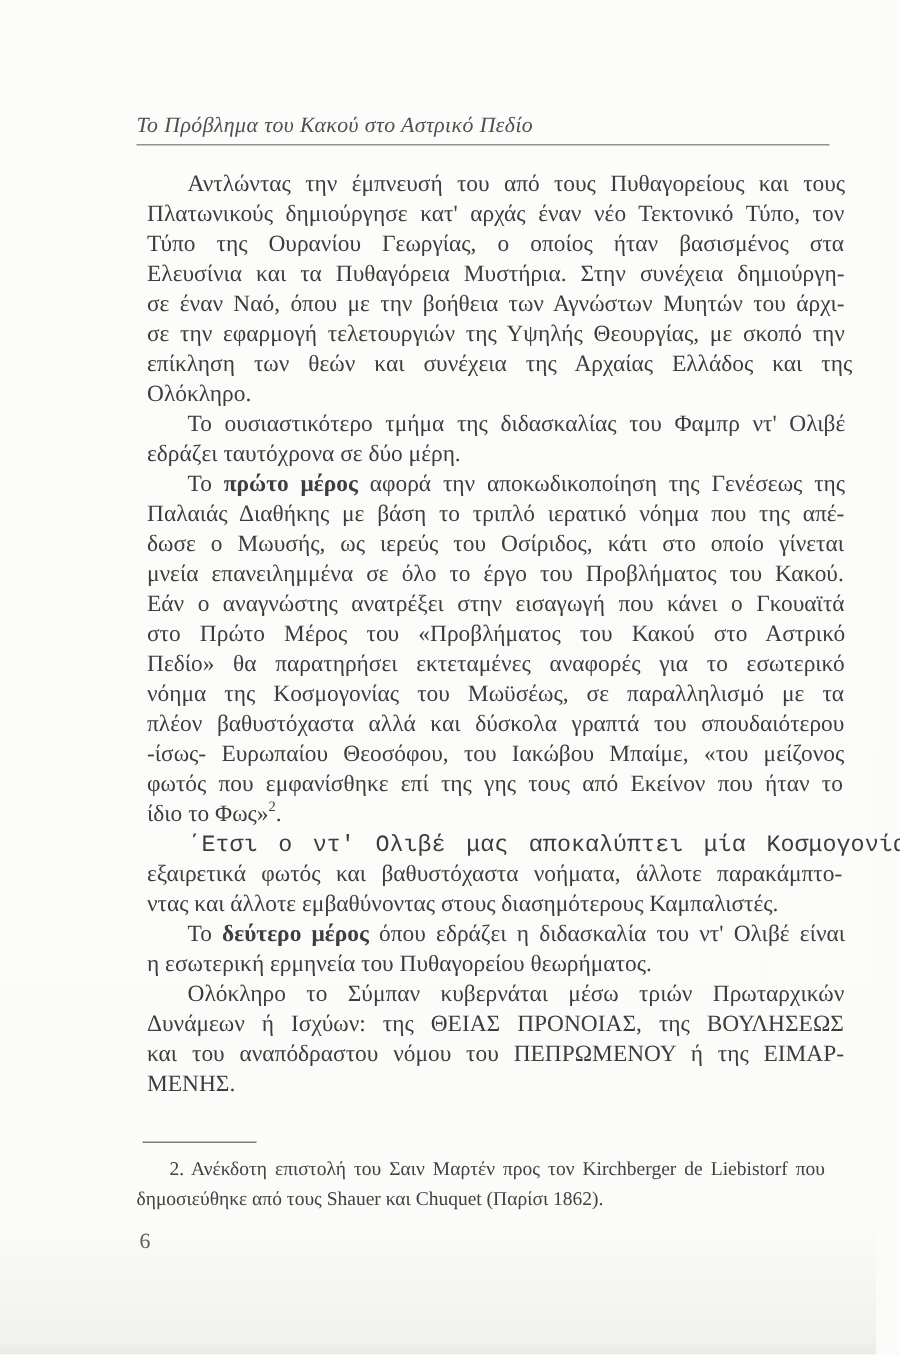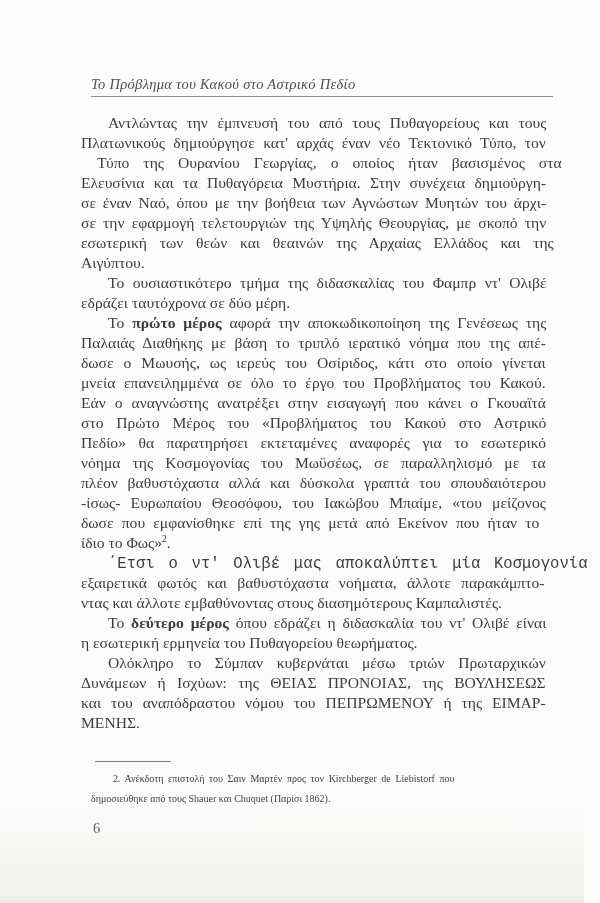--- a/index.html
+++ b/index.html
@@ -30,21 +30,21 @@
   }
   .running-head .rule {
     margin-top: 3px;
     border-top: 1px solid #8f8f8f;
     width: 462px;
     height: 0;
   }
   
   .bodytext {
     position: absolute;
-    left: 81px; top: 113px;
+    left: 98px; top: 113px;
     width: 465px;
     font-size: 15.6px;
   }
   .line {
     height: 20px;
     line-height: 20px;
     white-space: nowrap;
   }
   .line .lt { display: inline-block; }
   .line.first .lt { padding-left: 27px; }
@@ -54,21 +54,21 @@
   .footnote-sep {
     position: absolute;
     left: 95px; top: 761px;
     width: 76px; height: 0;
     border-top: 1px solid #7a7a7a;
   }
   .footnote {
     position: absolute;
     left: 91px; top: 769px;
     width: 465px;
-    font-size: 10px;
+    font-size: 13px;
     color: #424242;
   }
   .footnote .line { height: 19.5px; line-height: 19.5px; }
   .footnote .line.first .lt { padding-left: 22px; }
   
   .page-number {
     position: absolute;
     left: 93px; top: 820px;
     font-size: 14.5px;
     color: #5c5c5c;
@@ -81,43 +81,43 @@
 
   <div class="running-head">
     <div class="title">Το Πρόβλημα του Κακού στο Αστρικό Πεδίο</div>
     <div class="rule"></div>
   </div>
 
   <div class="bodytext" id="bodytext">
       <div>
         <div class="line first"><span class="lt" style="word-spacing: 5.625px;">Αντλώντας την έμπνευσή του από τους Πυθαγορείους και τους</span></div>
         <div class="line"><span class="lt" style="word-spacing: 4.5px;">Πλατωνικούς δημιούργησε κατ' αρχάς έναν νέο Τεκτονικό Τύπο, τον</span></div>
-        <div class="line"><span class="lt" style="word-spacing: 10.125px; margin-left: 16px;">Τύπο της Ουρανίου Γεωργίας, ο οποίος ήταν βασισμένος στα</span></div>
+        <div class="line"><span class="lt" style="word-spacing: 10.125px;">Τύπο της Ουρανίου Γεωργίας, ο οποίος ήταν βασισμένος στα</span></div>
         <div class="line"><span class="lt" style="word-spacing: 5.42857px;">Ελευσίνια και τα Πυθαγόρεια Μυστήρια. Στην συνέχεια δημιούργη-</span></div>
         <div class="line"><span class="lt" style="word-spacing: 3px; text-align: right;">σε έναν Ναό, όπου με την βοήθεια των Αγνώστων Μυητών του άρχι-</span></div>
         <div class="line"><span class="lt" style="word-spacing: 3.22222px;">σε την εφαρμογή τελετουργιών της Υψηλής Θεουργίας, με σκοπό την</span></div>
-        <div class="line"><span class="lt" style="word-spacing: 8.77778px;">εσωτερική των θεών και θεαινών της Αρχαίας Ελλάδος και της</span></div>
-        <div class="line last"><span class="lt">Αιγύπτου.</span></div>
+        <div class="line"><span class="lt" style="word-spacing: 8.77778px;">επίκληση των θεών και συνέχεια της Αρχαίας Ελλάδος και της</span></div>
+        <div class="line last"><span class="lt">Ολόκληρο.</span></div>
       </div>
       <div>
         <div class="line first"><span class="lt" style="word-spacing: 4.5px;">Το ουσιαστικότερο τμήμα της διδασκαλίας του Φαμπρ ντ' Ολιβέ</span></div>
         <div class="line last"><span class="lt">εδράζει ταυτόχρονα σε δύο μέρη.</span></div>
       </div>
       <div>
         <div class="line first"><span class="lt" style="word-spacing: 4px;">Το <b>πρώτο μέρος</b> αφορά την αποκωδικοποίηση της Γενέσεως της</span></div>
         <div class="line"><span class="lt" style="word-spacing: 4.6px;">Παλαιάς Διαθήκης με βάση το τριπλό ιερατικό νόημα που της απέ-</span></div>
         <div class="line"><span class="lt" style="word-spacing: 6.1px;">δωσε ο Μωυσής, ως ιερεύς του Οσίριδος, κάτι στο οποίο γίνεται</span></div>
         <div class="line"><span class="lt" style="word-spacing: 4.77778px;">μνεία επανειλημμένα σε όλο το έργο του Προβλήματος του Κακού.</span></div>
         <div class="line"><span class="lt" style="word-spacing: 5.11111px;">Εάν ο αναγνώστης ανατρέξει στην εισαγωγή που κάνει ο Γκουαϊτά</span></div>
         <div class="line"><span class="lt" style="word-spacing: 8.875px;">στο Πρώτο Μέρος του «Προβλήματος του Κακού στο Αστρικό</span></div>
         <div class="line"><span class="lt" style="word-spacing: 8.57143px;">Πεδίο» θα παρατηρήσει εκτεταμένες αναφορές για το εσωτερικό</span></div>
         <div class="line"><span class="lt" style="word-spacing: 8.125px;">νόημα της Κοσμογονίας του Μωϋσέως, σε παραλληλισμό με τα</span></div>
         <div class="line"><span class="lt" style="word-spacing: 5.85714px;">πλέον βαθυστόχαστα αλλά και δύσκολα γραπτά του σπουδαιότερου</span></div>
         <div class="line"><span class="lt" style="word-spacing: 6.28571px;">-ίσως- Ευρωπαίου Θεοσόφου, του Ιακώβου Μπαίμε, «του μείζονος</span></div>
-        <div class="line"><span class="lt" style="word-spacing: 4.27273px;">δωσε που εμφανίσθηκε επί της γης μετά από Εκείνον που ήταν το</span></div>
+        <div class="line"><span class="lt" style="word-spacing: 4.27273px;">φωτός που εμφανίσθηκε επί της γης τους από Εκείνον που ήταν το</span></div>
         <div class="line last"><span class="lt">ίδιο το Φως»<sup>2</sup>.</span></div>
       </div>
       <div>
         <div class="line first"><span class="lt" style="word-spacing: 4.33333px; font-family: Liberation Mono, monospace;">΄Ετσι ο ντ' Ολιβέ μας αποκαλύπτει μία Κοσμογονία γεμάτη από</span></div>
         <div class="line"><span class="lt" style="word-spacing: 6.33333px;">εξαιρετικά φωτός και βαθυστόχαστα νοήματα, άλλοτε παρακάμπτο-</span></div>
         <div class="line last"><span class="lt">ντας και άλλοτε εμβαθύνοντας στους διασημότερους Καμπαλιστές.</span></div>
       </div>
       <div>
         <div class="line first"><span class="lt" style="word-spacing: 2.9px;">Το <b>δεύτερο μέρος</b> όπου εδράζει η διδασκαλία του ντ' Ολιβέ είναι</span></div>
         <div class="line last"><span class="lt">η εσωτερική ερμηνεία του Πυθαγορείου θεωρήματος.</span></div>

